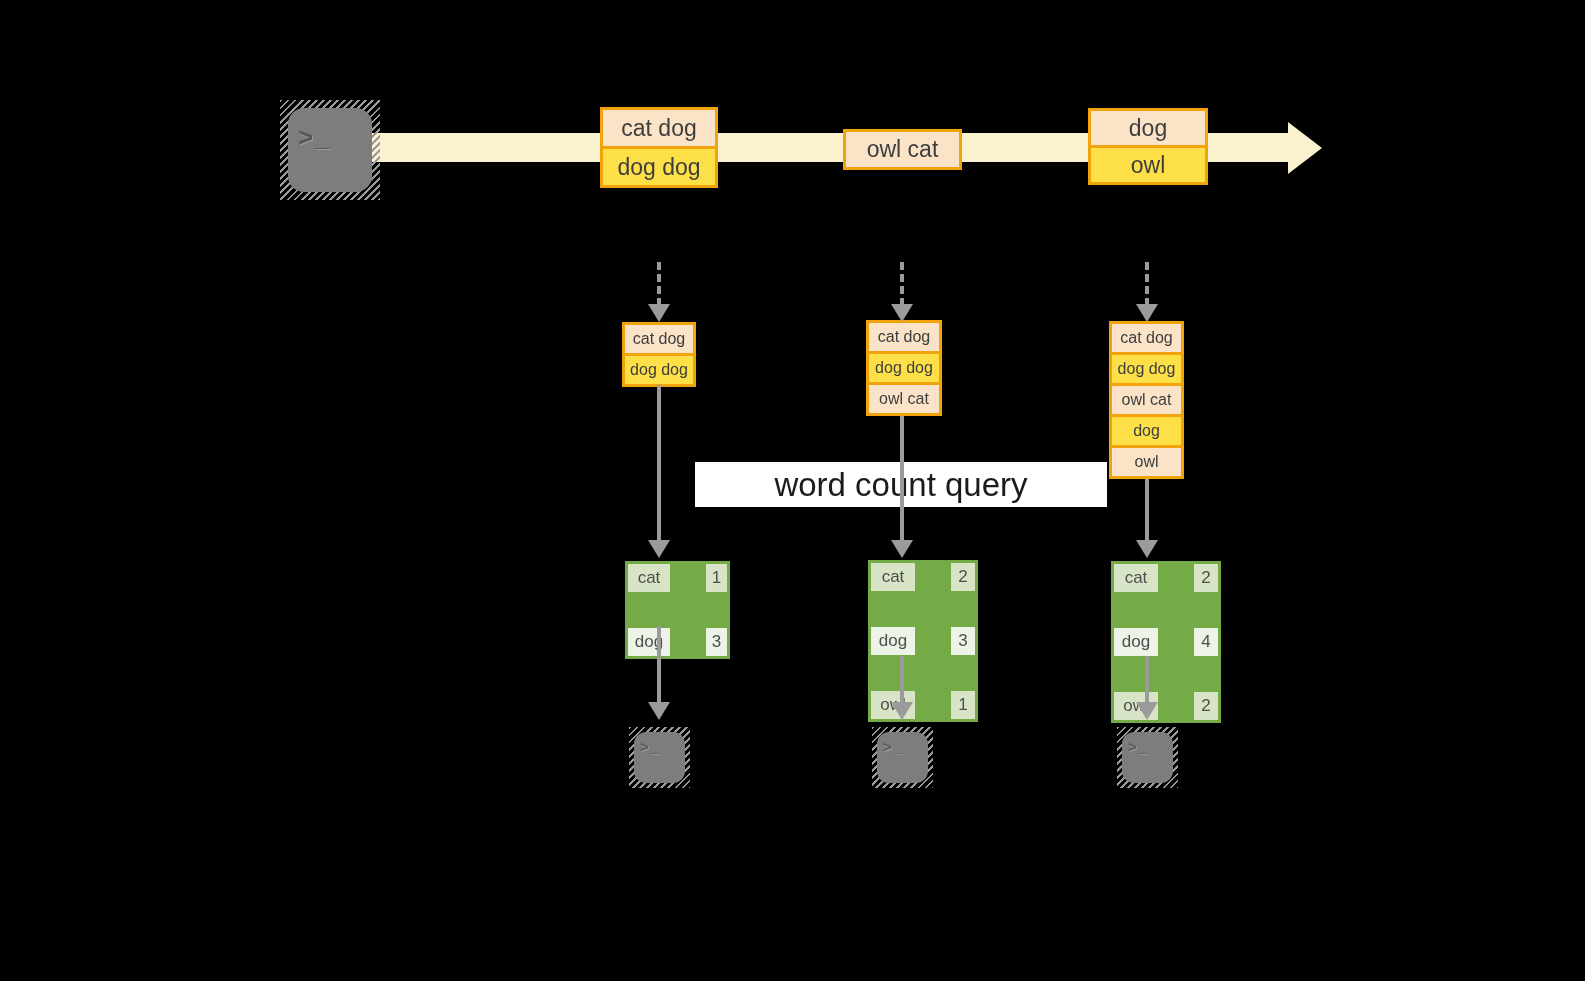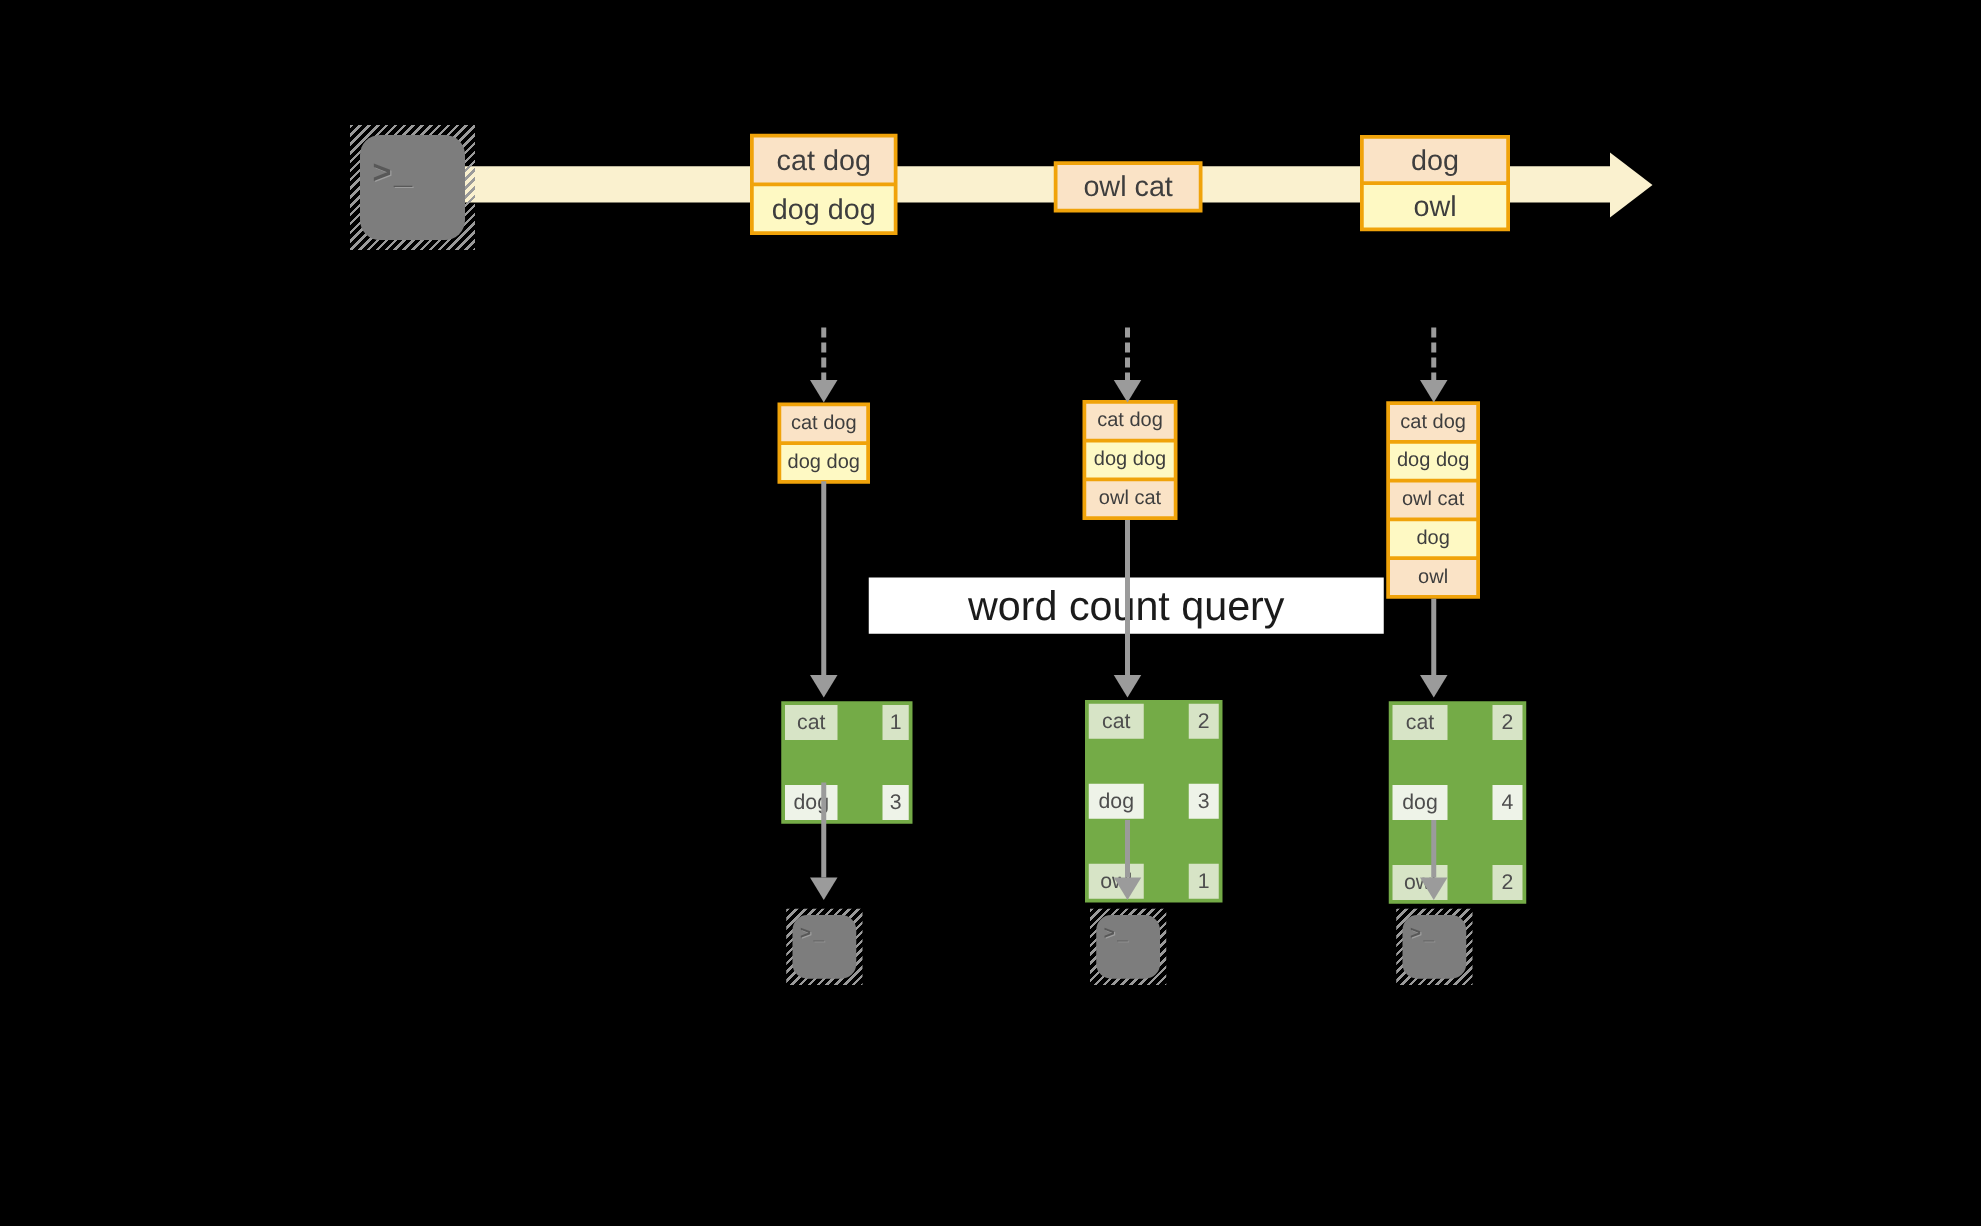--- a/index.html
+++ b/index.html
@@ -19,21 +19,21 @@
   
   .termwrap{background:repeating-linear-gradient(135deg,#9a9a9a 0 2px,transparent 2px 5px);z-index:2;}
   .term{position:absolute;background:#7d7d7d;}
   .termglyph{position:absolute;color:#585858;font-weight:bold;
     text-shadow:1px 1px 0 #9f9f9f;letter-spacing:2px;}
 
   
   .msgbox{display:grid;background:#F0A30A;padding:3px;grid-gap:3px;z-index:3;}
   .mrow{display:flex;align-items:center;justify-content:center;color:#3E3E3E;}
   .f-dark{background:#FAE3C6;}
-  .f-light{background:#fef9c3;}
+  .f-light{background:#fde047;}
   .streamtext{font-size:23px;}
   .stacktext{font-size:16px;}
 
   
   .dashline{width:0;border-left:4px dashed #9B9B9B;z-index:4;}
   .vline{width:4px;background:#9B9B9B;z-index:6;}
   .head-down{width:0;height:0;border-left:11px solid transparent;
     border-right:11px solid transparent;border-top:18px solid #9B9B9B;z-index:6;}
 
   

